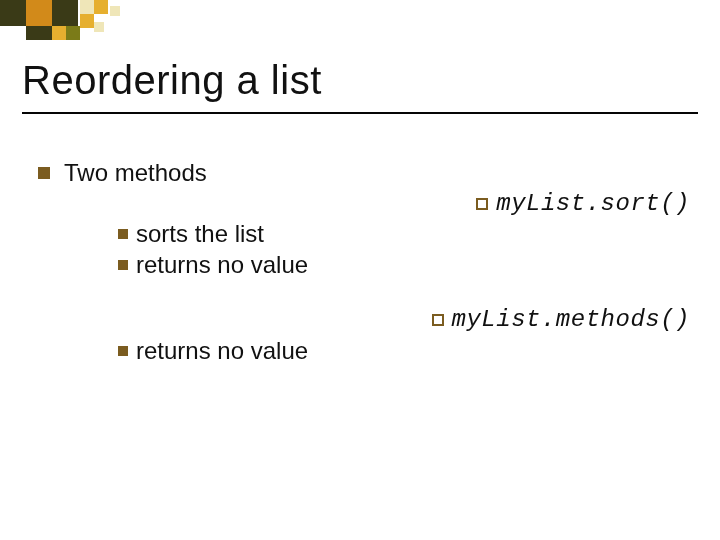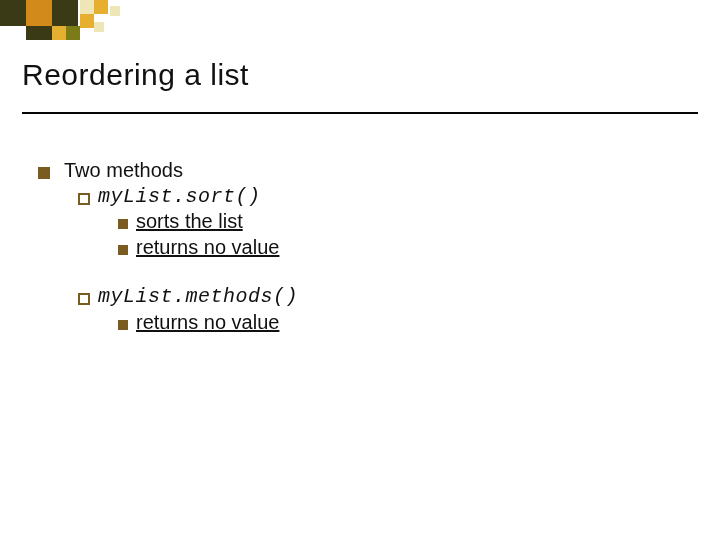--- a/index.html
+++ b/index.html
@@ -28,39 +28,39 @@
   }
   .sq {
     position: absolute;
     display: block;
   }
   
   .title {
     position: absolute;
     left: 22px;
     top: 58px;
-    font-size: 30px;
+    font-size: 40px;
     font-weight: 400;
     letter-spacing: 0.5px;
   }
   .hr {
     position: absolute;
     left: 22px;
     right: 22px;
     top: 112px;
     height: 0;
     border-top: 2px solid #050505;
   }
   
   .content {
     position: absolute;
     left: 38px;
     top: 158px;
     right: 30px;
-    font-size: 20px;
+    font-size: 24px;
     line-height: 1.28;
   }
   .row {
     display: flex;
     align-items: flex-start;
   }
   .bul-sq {
     width: 12px;
     height: 12px;
     background: #7b5c20;
@@ -79,24 +79,24 @@
     height: 12px;
     border: 2px solid #7b5c20;
     box-sizing: border-box;
     background: #fff;
     margin-top: 9px;
     margin-right: 8px;
     flex: 0 0 auto;
   }
   .lvl2 {
     margin-left: 40px;
+    justify-content: flex-end;
   }
   .lvl3 {
     margin-left: 80px;
-    text-decoration: underline;
   }
   .mono {
     font-family: "Courier New", Courier, monospace;
     font-style: italic;
     font-weight: 400;
     letter-spacing: 0.5px;
   }
   .gap {
     height: 24px;
   }

